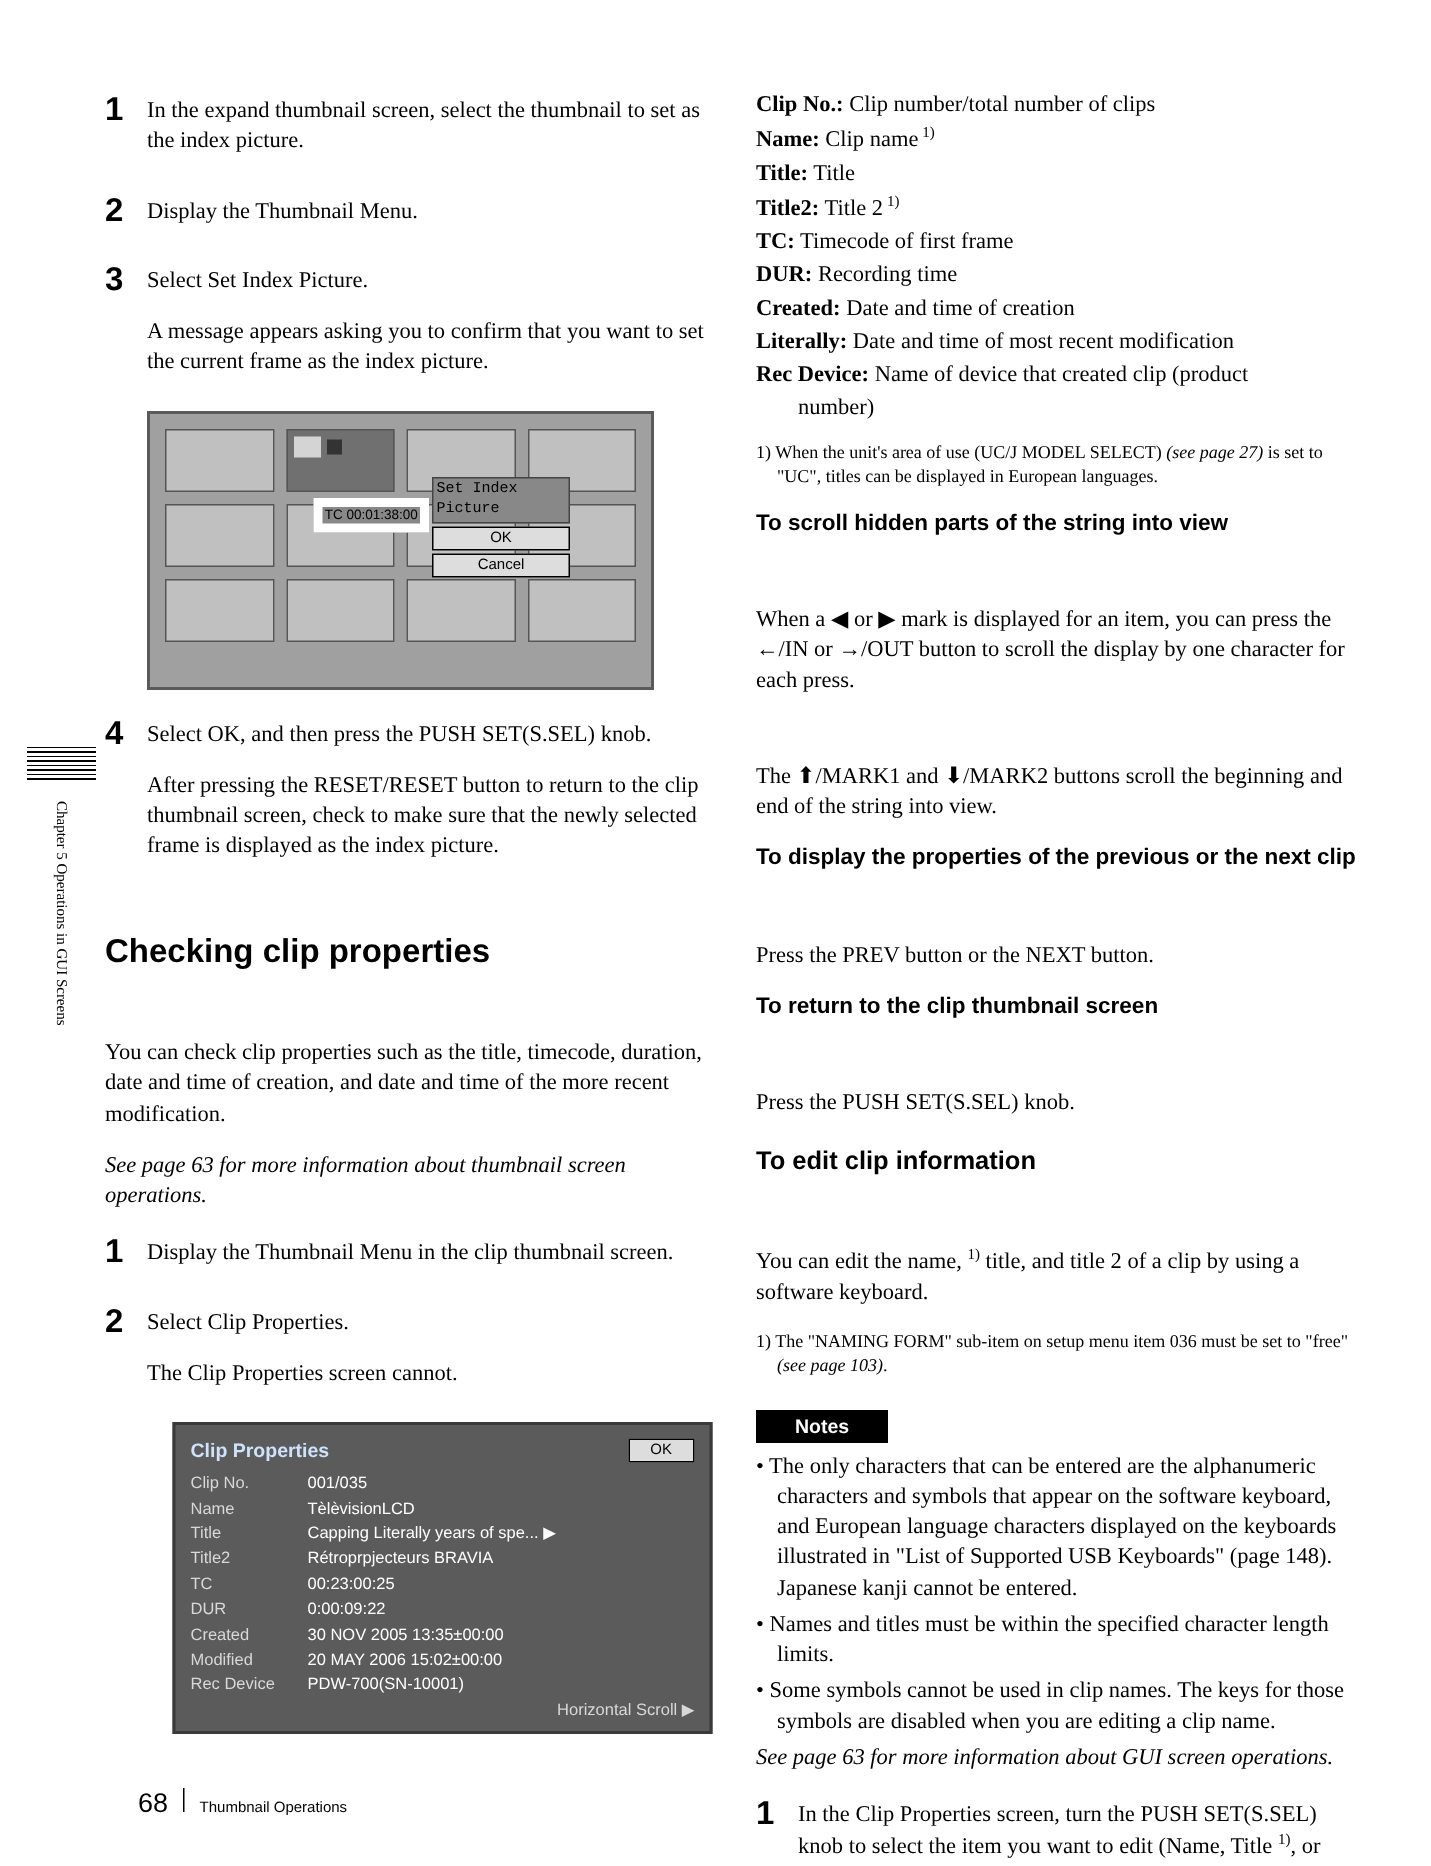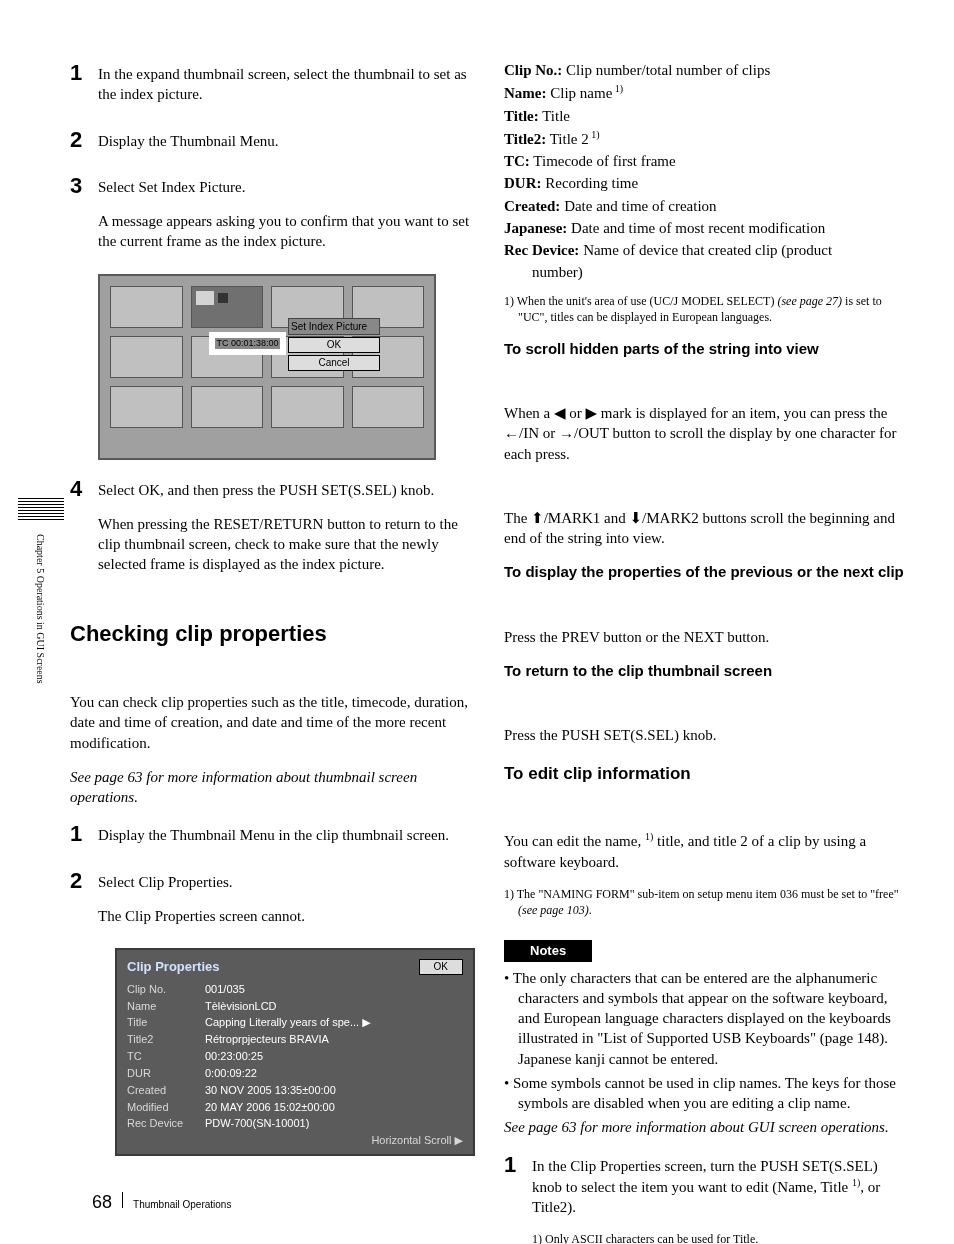--- a/index.html
+++ b/index.html
@@ -116,21 +116,21 @@
     width:77px; background:#888; color:#000;
     font-size:9px; border:6px solid #ffffff; text-align:center;
     line-height:11px;
   }
   .shot1 .popup {
     position:absolute; left:188px; top:42px;
     width:92px;
     font-size:10px;
   }
   .shot1 .popup .ttl {
-    background:#888; border:1px solid #444; padding:1px 2px; margin-bottom:2px;
+    background:#888; border:1px solid #444; padding:1px 2px; margin-bottom:2px;font-family:Liberation Mono, monospace;
   }
   .shot1 .popup .btn {
     background:#ddd; border:1px solid #000; text-align:center; margin-bottom:2px; line-height:14px;
   }
   
   .shot2 {
     margin: 8px 0 16px 45px;
     width: 360px;
     background: #5b5b5b;
     border: 2px solid #3a3a3a;
@@ -233,21 +233,21 @@
         <div class="ttl">Set Index Picture</div>
         <div class="btn">OK</div>
         <div class="btn">Cancel</div>
       </div>
     </div>
 
     <div class="step">
       <div class="step-num">4</div>
       <div class="step-body">
         <p>Select OK, and then press the PUSH SET(S.SEL) knob.</p>
-        <p>When pressing the RESET/RETURN button to return to the clip thumbnail screen, check to make sure that the newly selected frame is displayed as the index picture.</p>
+        <p>After pressing the RESET/RESET button to return to the clip thumbnail screen, check to make sure that the newly selected frame is displayed as the index picture.</p>
       </div>
     </div>
 
     <h2 class="section">Checking clip properties</h2>
     <p class="body">You can check clip properties such as the title, timecode, duration, date and time of creation, and date and time of the more recent modification.</p>
     <p class="italic">See page 63 for more information about thumbnail screen operations.</p>
 
     <div class="step">
       <div class="step-num">1</div>
       <div class="step-body">
@@ -311,21 +311,21 @@
   <div class="col col-r">
 
     <div>
       <div class="def-line"><span class="k">Clip No.:</span><span> Clip number/total number of clips</span></div>
       <div class="def-line"><span class="k">Name:</span><span> Clip name</span><span class="sup"> 1)</span></div>
       <div class="def-line"><span class="k">Title:</span><span> Title</span></div>
       <div class="def-line"><span class="k">Title2:</span><span> Title 2</span><span class="sup"> 1)</span></div>
       <div class="def-line"><span class="k">TC:</span><span> Timecode of first frame</span></div>
       <div class="def-line"><span class="k">DUR:</span><span> Recording time</span></div>
       <div class="def-line"><span class="k">Created:</span><span> Date and time of creation</span></div>
-      <div class="def-line"><span class="k">Japanese:</span><span> Date and time of most recent modification</span></div>
+      <div class="def-line"><span class="k">Literally:</span><span> Date and time of most recent modification</span></div>
       <div class="def-line"><span class="k">Rec Device:</span><span> Name of device that created clip (product</span></div>
       <div class="def-line indent2">number)</div>
     </div>
 
     <p class="footnote" style="margin-top:10px;">
       <span>1)  When the unit's area of use (UC/J MODEL SELECT) </span><i>(see page 27)</i><span> is set to "UC", titles can be displayed in European languages.</span>
     </p>
 
     <h4 class="runin">To scroll hidden parts of the string into view</h4>
     <p class="body" style="margin-bottom:2px;">
@@ -346,20 +346,21 @@
       <span>You can edit the name, </span><sup style="font-size:10px;">1)</sup><span> title, and title 2 of a clip by using a software keyboard.</span>
     </p>
 
     <p class="footnote">
       <span>1) The "NAMING FORM" sub-item on setup menu item 036 must be set to "free" </span><i>(see page 103)</i><span>.</span>
     </p>
 
     <div class="notes-label">Notes</div>
     <ul class="bullets">
       <li>The only characters that can be entered are the alphanumeric characters and symbols that appear on the software keyboard, and European language characters displayed on the keyboards illustrated in "List of Supported USB Keyboards" (page 148). Japanese kanji cannot be entered.</li>
+      <li>Names and titles must be within the specified character length limits.</li>
       <li>Some symbols cannot be used in clip names. The keys for those symbols are disabled when you are editing a clip name.</li>
     </ul>
 
     <p class="italic">See page 63 for more information about GUI screen operations.</p>
 
     <div class="step">
       <div class="step-num">1</div>
       <div class="step-body">
         <p>
           <span>In the Clip Properties screen, turn the PUSH SET(S.SEL) knob to select the item you want to edit (Name, Title </span><sup style="font-size:10px;">1)</sup><span>, or Title2).</span>

